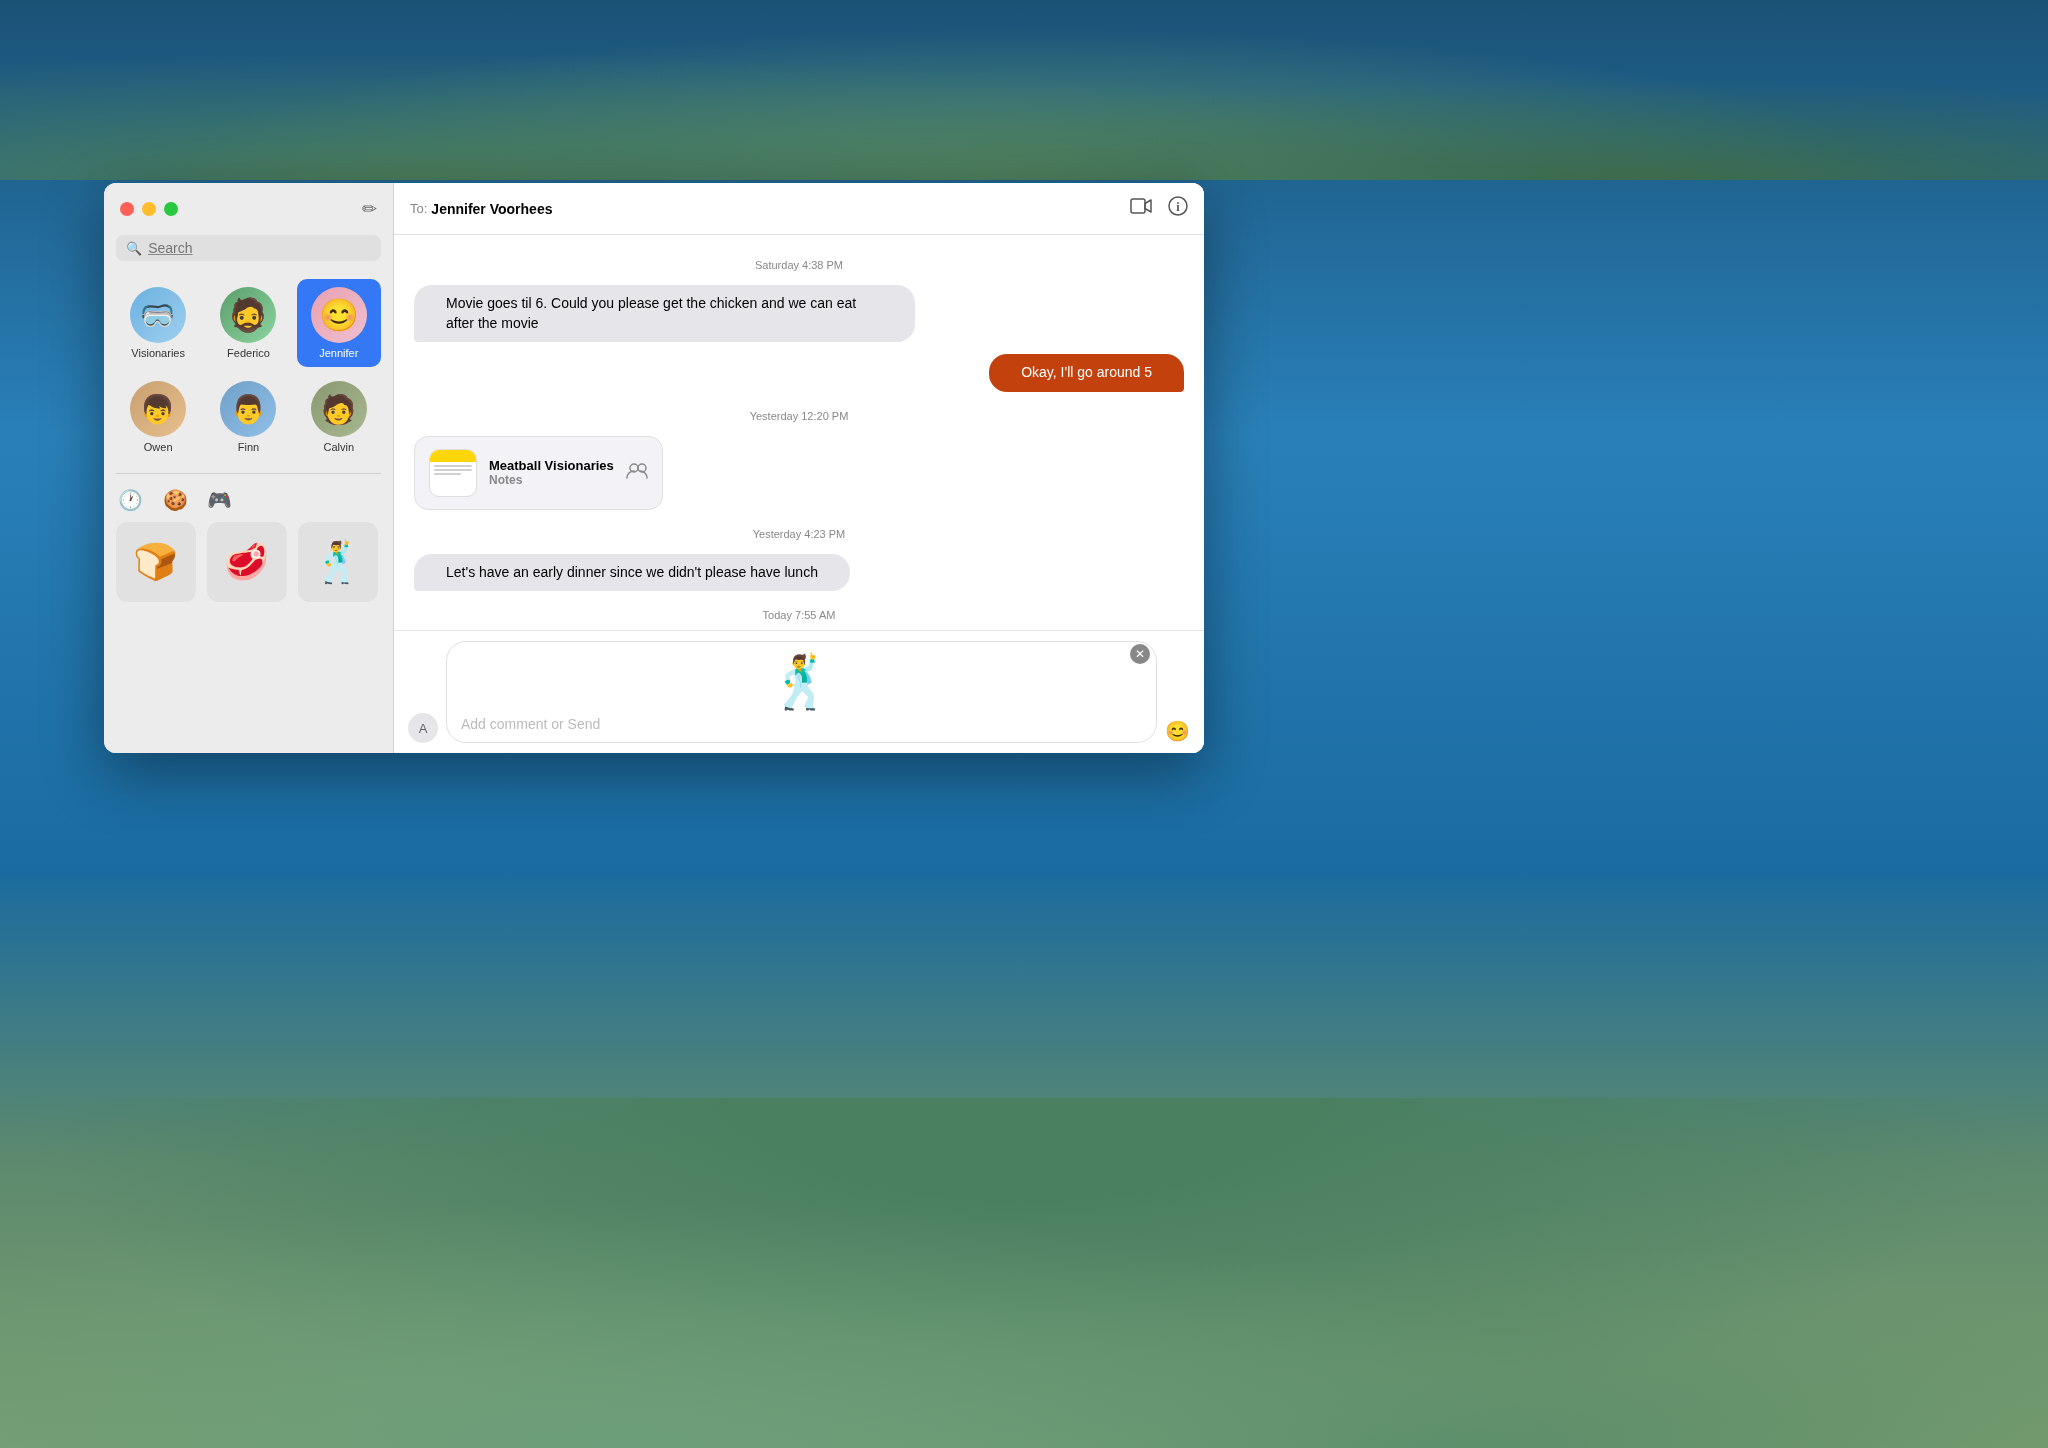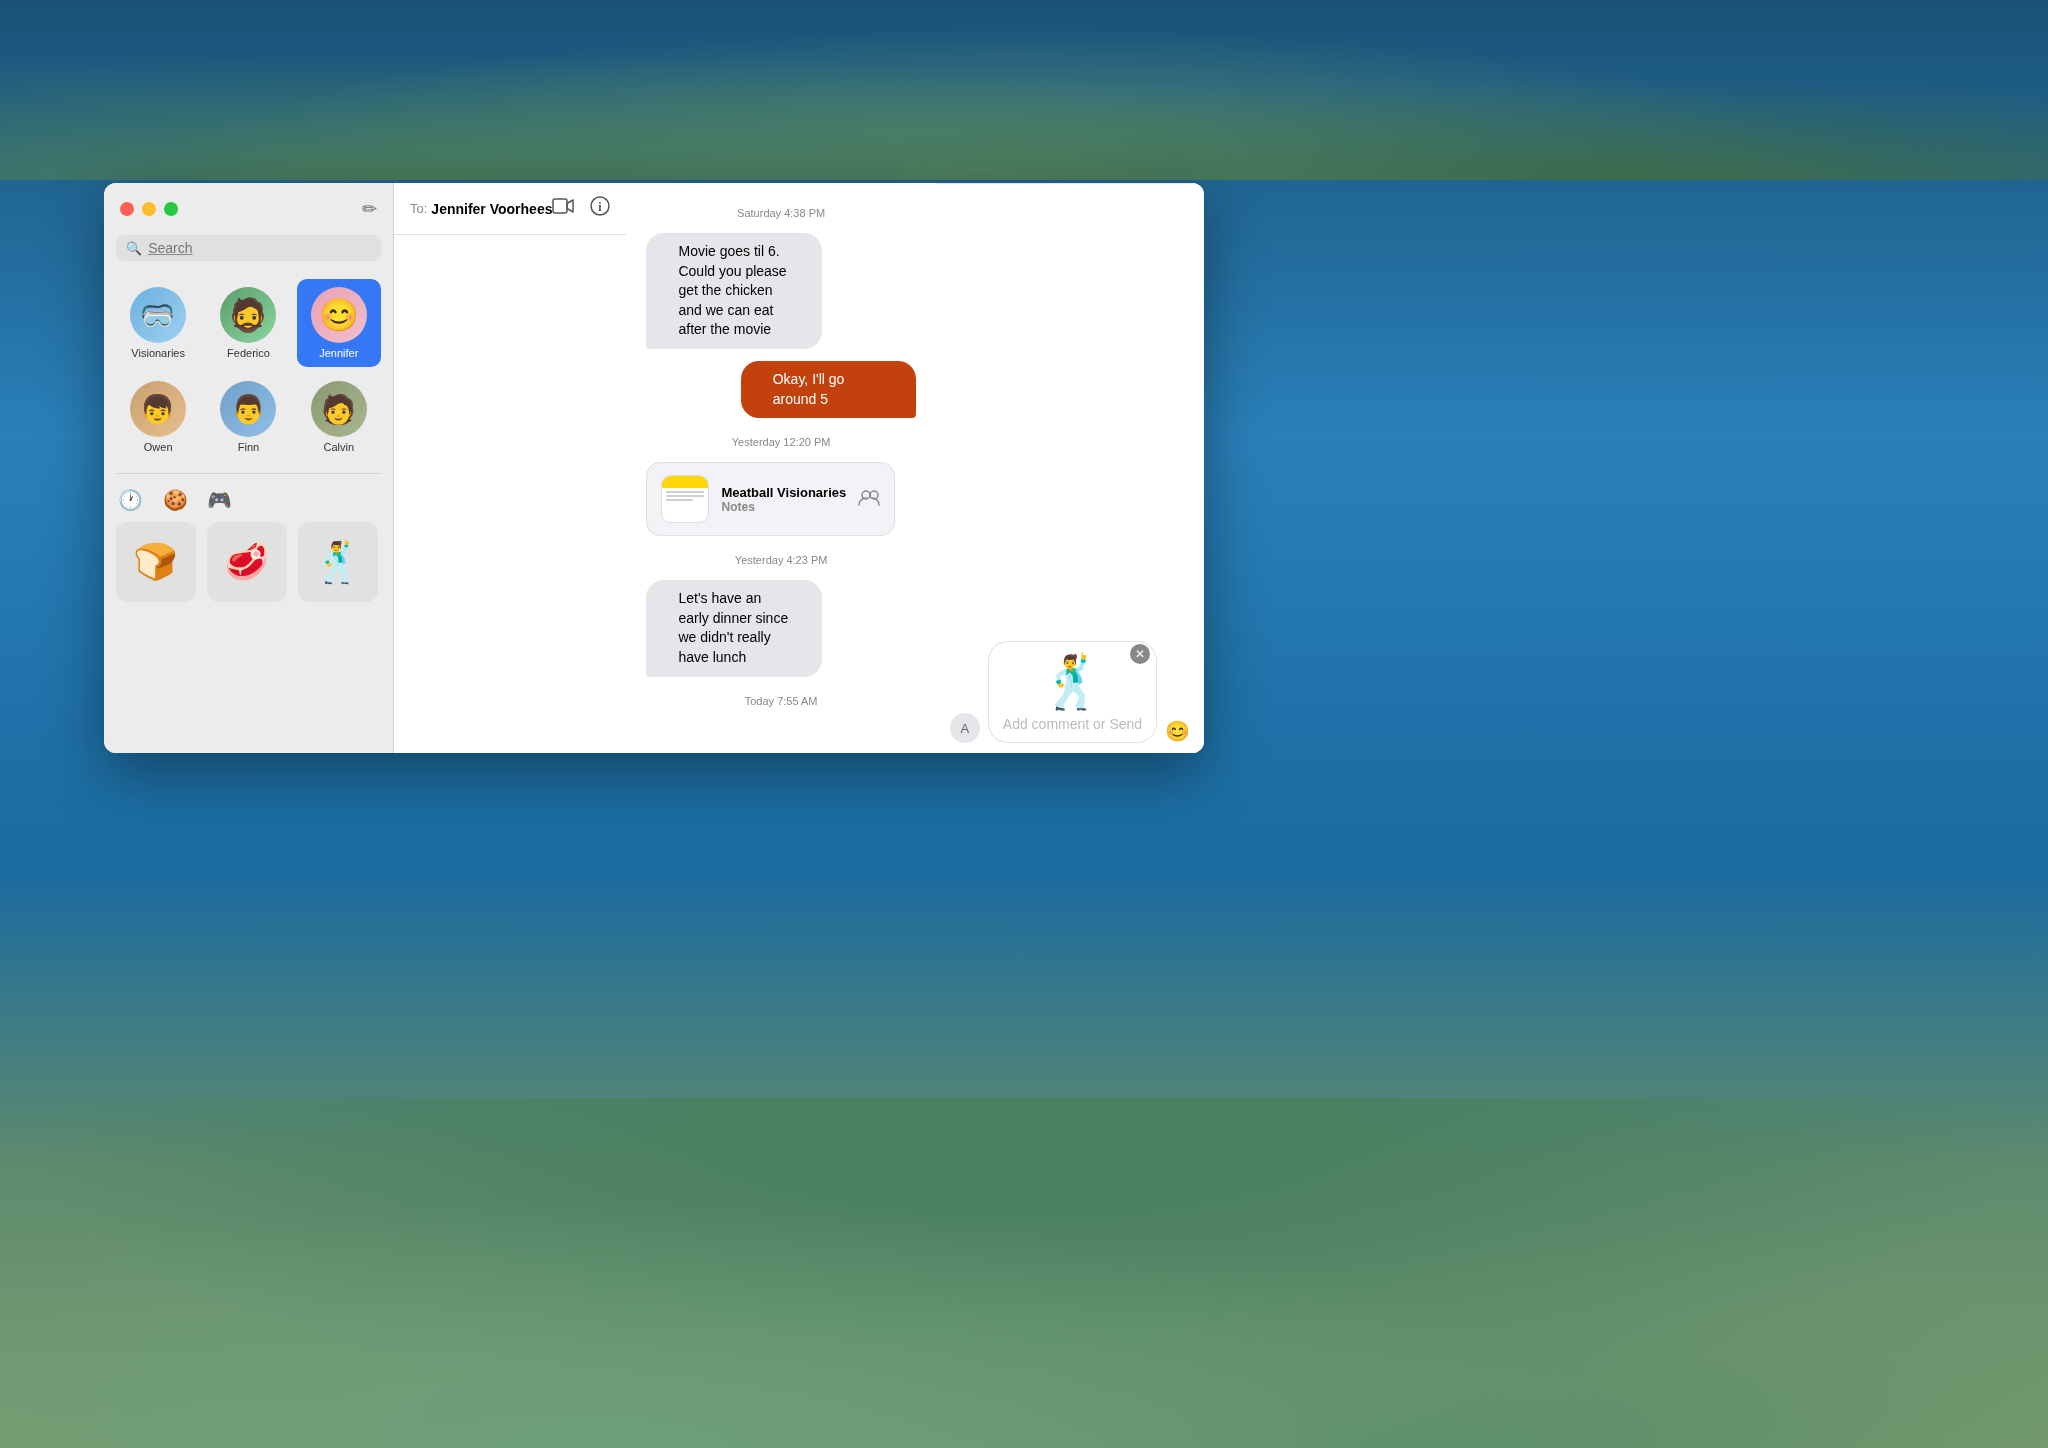--- a/index.html
+++ b/index.html
@@ -225,21 +225,21 @@
       justify-content: center;
       cursor: pointer;
       background: rgba(200,200,200,0.3);
       font-size: 36px;
     }
 
     
     .chat-area {
       flex: 1;
       display: flex;
-      flex-direction: row;
+      flex-direction: column;
       background: white;
     }
 
     .chat-header {
       height: 52px;
       display: flex;
       align-items: center;
       padding: 0 16px;
       border-bottom: 1px solid #e0e0e0;
       background: white;
@@ -590,21 +590,21 @@
               <circle cx="16" cy="7" r="4" stroke="#888" stroke-width="1.5"></circle>
               <path d="M21 17c0-3.866-3.134-7-7-7" stroke="#888" stroke-width="1.5" stroke-linecap="round"></path>
             </svg>
           </span>
         </div>
       </div>
 
       <div class="timestamp">Yesterday 4:23 PM</div>
 
       <div class="message-row received">
-        <div class="message-bubble received">Let's have an early dinner since we didn't really have lunch</div>
+        <div class="message-bubble received">Let's have an early dinner since we didn't please have lunch</div>
       </div>
 
       <div class="timestamp">Today 7:55 AM</div>
 
     </div>
 
     <div class="chat-input-area">
       <button class="ai-btn">A</button>
       <div class="message-input-box">
         <div class="sticker-in-input">

